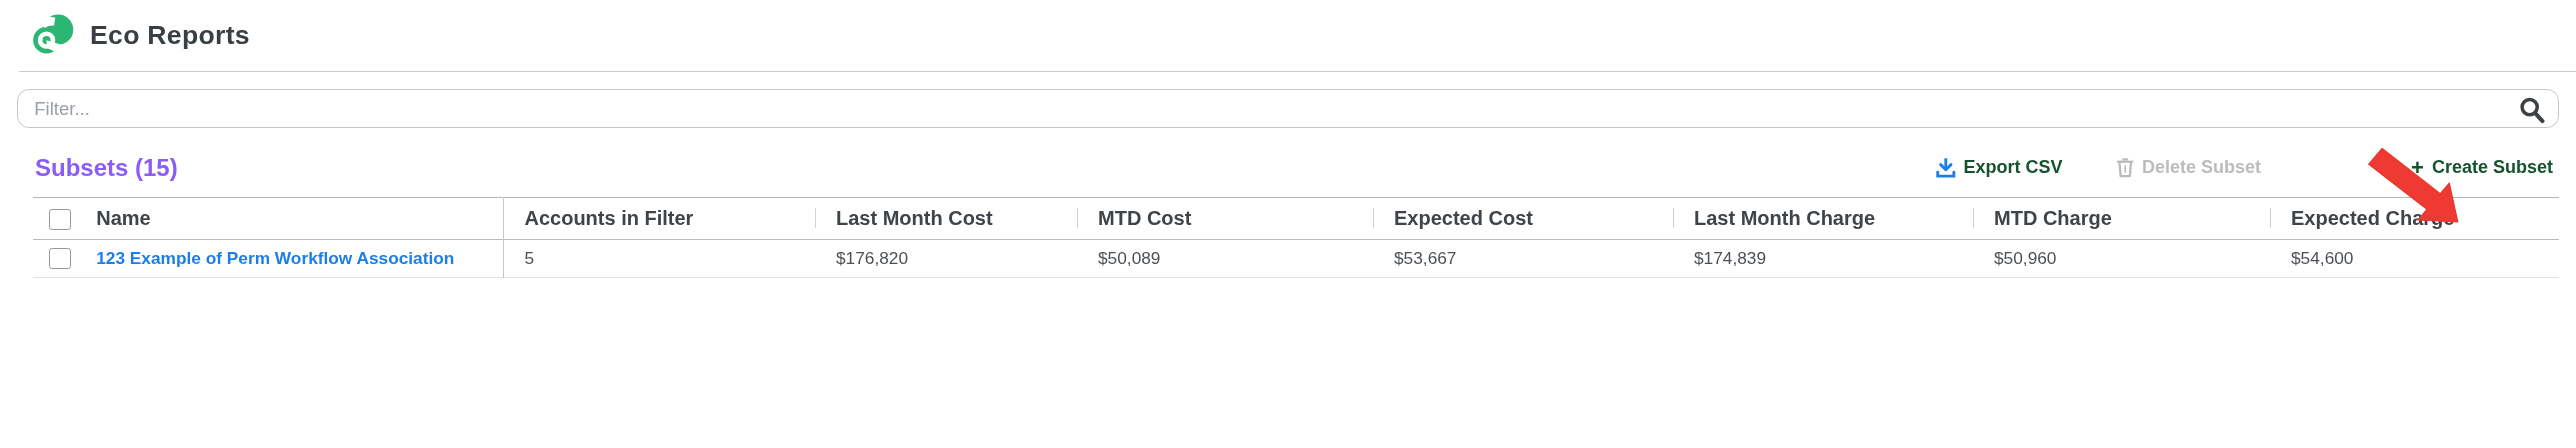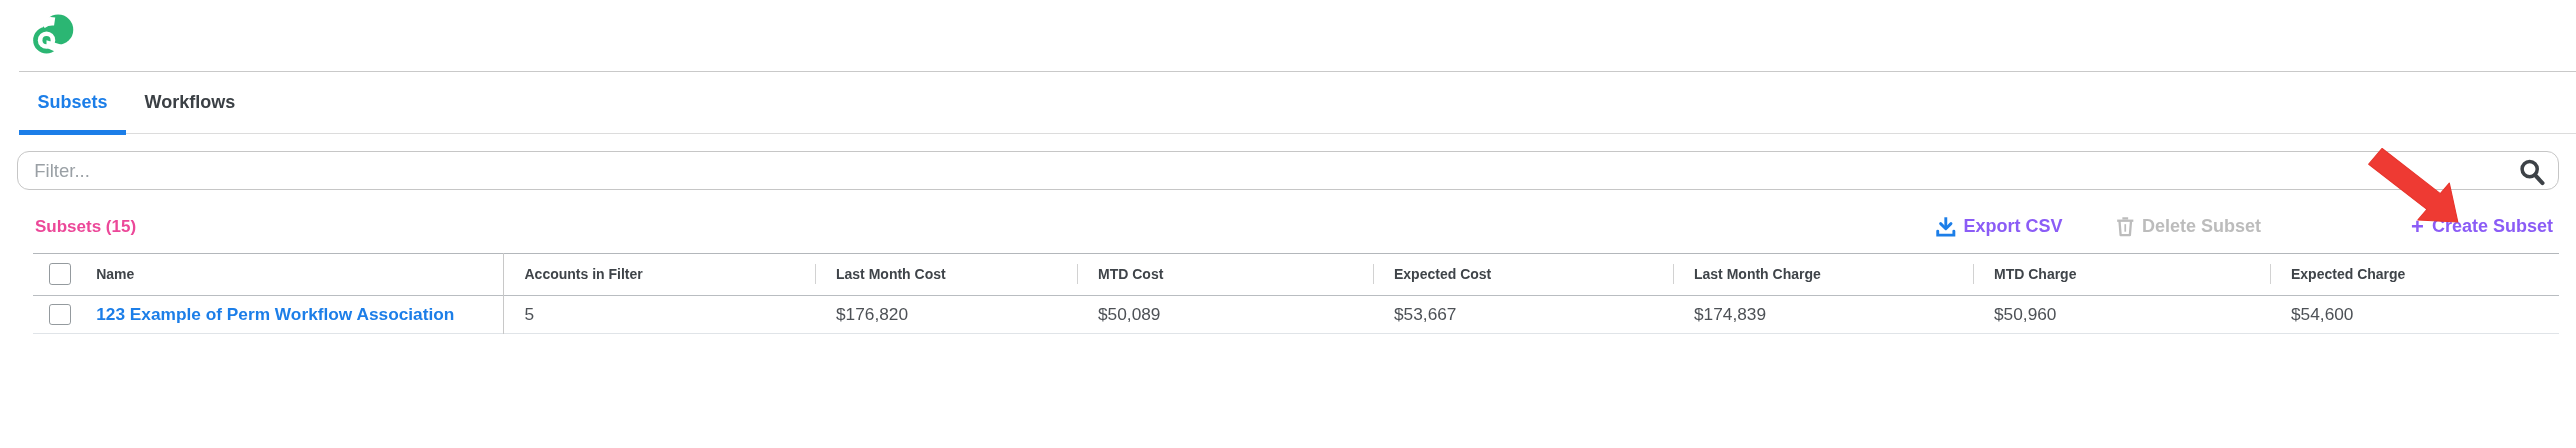--- a/index.html
+++ b/index.html
@@ -26,33 +26,33 @@
   .filter-wrap { position:relative; margin:17.3px 17.3px 0 17.3px; }
   .filter-input {
     width:100%; height:39px; border:1.2px solid #c6c6c6; border-radius:12px;
     font-family:inherit; font-size:18.5px; color:#3d4247; padding:0 52px 0 16px; outline:none;
   }
   .filter-input::placeholder { color:#9aa0a5; }
   .search-btn { position:absolute; right:12.7px; top:7px; width:28px; height:28px; border:none; background:transparent; padding:0; cursor:pointer; }
 
   
   .section-bar { margin:25.4px 23px 0 35px; display:flex; align-items:center; justify-content:space-between; }
-  .section-title { font-size:17px; font-weight:700; color:#ec4899; }
+  .section-title { font-size:24px; font-weight:700; color:#8b5cf6; }
   .actions { display:flex; align-items:center; }
   .action-btn { display:flex; align-items:center; gap:8px; border:none; background:transparent; font-family:inherit; font-size:18px; font-weight:700; cursor:pointer; padding:0; }
-  .action-btn.blue { color:#8b5cf6; }
+  .action-btn.blue { color:#14532d; }
   .action-btn.disabled { color:#bcbcbc; cursor:default; }
   .action-btn + .action-btn { margin-left:53px;justify-content:space-between; }
   .action-btn.create { margin-left:150px; }
   .plus-glyph { font-size:22px; font-weight:700; line-height:1; }
 
   
   .subset-table { margin:15px 17.3px 0 33px; border-collapse:collapse; table-layout:fixed; width:2526px; }
   .subset-table thead tr { border-top:1.7px solid #b3b7bb; border-bottom:1.7px solid #b9bdc1; }
-  .subset-table th { height:42px; text-align:left; font-size:14px; font-weight:600; color:#3f4449; padding:0 0 0 21px; position:relative; white-space:nowrap; overflow:hidden; }
+  .subset-table th { height:42px; text-align:left; font-size:20px; font-weight:600; color:#3f4449; padding:0 0 0 21px; position:relative; white-space:nowrap; overflow:hidden; }
   .subset-table th.sep::before { content:""; position:absolute; left:0; top:10.4px; bottom:10.4px; width:1.2px; background:#d2d2d2; }
   .subset-table td { height:38px; font-size:17.3px; color:#4d5156; padding:0 0 0 21px; white-space:nowrap; overflow:hidden; }
   .subset-table tbody tr { border-bottom:1.2px solid #e0e4e8; }
   .subset-table .cb-cell { padding:0; text-align:center; }
   .subset-table .name-cell { padding-left:9.2px; }
   .subset-table .col-name-border { border-right:1.2px solid #c8c8c8; }
   .name-link { color:#1c7ee8; font-weight:600; text-decoration:none; cursor:pointer; }
   .checkbox { display:inline-block; width:21.4px; height:21.4px; border:1.7px solid #949a9e; border-radius:2.9px; background:#fff; vertical-align:middle; cursor:pointer; }
 
   
@@ -67,31 +67,24 @@
 
   <div class="app-header">
     <svg class="logo" viewBox="0 0 74 74">
       <circle cx="45" cy="27" r="26" fill="#2bb673"></circle>
       <circle cx="25" cy="45" r="23" fill="#2bb673"></circle>
       <circle cx="25" cy="45" r="15" fill="#ffffff"></circle>
       <circle cx="25" cy="45" r="7" fill="#2bb673"></circle>
       <polygon points="25,45 74,60 60,74 25,58" fill="#ffffff"></polygon>
       <path d="M 12 12 A 34 34 0 0 1 40 6 L 38 20 A 22 22 0 0 0 22 24 Z" fill="#ffffff"></path>
     </svg>
+    <div class="app-title">Eco Reports</div>
   </div>
   <div class="header-rule"></div>
 
-  <div class="tabbar">
-    <div class="tab active">
-      <span>Subsets</span>
-    </div>
-    <div class="tab inactive">
-      <span>Workflows</span>
-    </div>
-  </div>
 
   <div class="filter-wrap">
     <input class="filter-input" type="text" placeholder="Filter..." style="">
     <button class="search-btn">
       <svg class="icon-svg" width="28" height="28" viewBox="0 0 48 48">
         <circle cx="20" cy="19" r="13" fill="none" stroke="#3d4247" stroke-width="6"></circle>
         <line x1="29" y1="29" x2="42" y2="43" stroke="#3d4247" stroke-width="7" stroke-linecap="round"></line>
       </svg>
     </button>
   </div>

